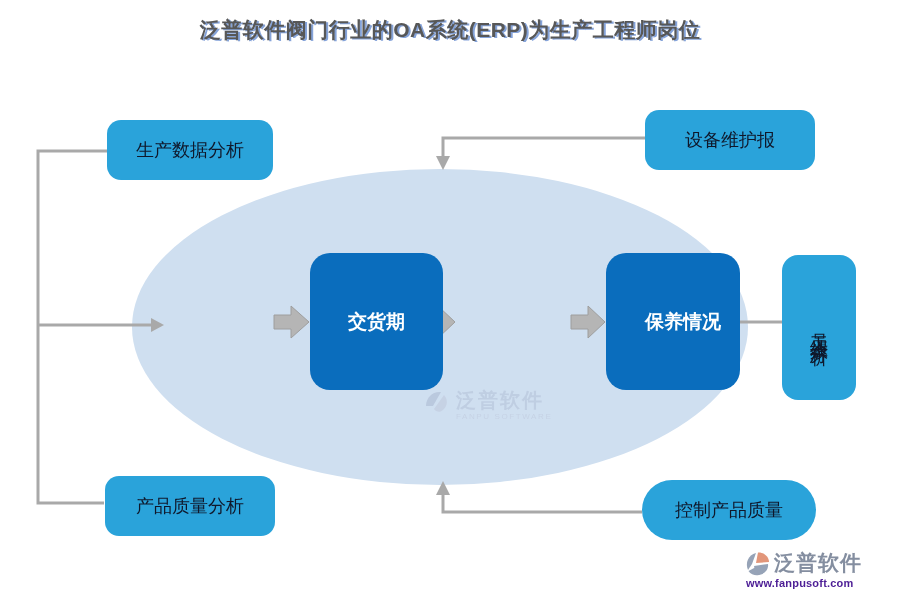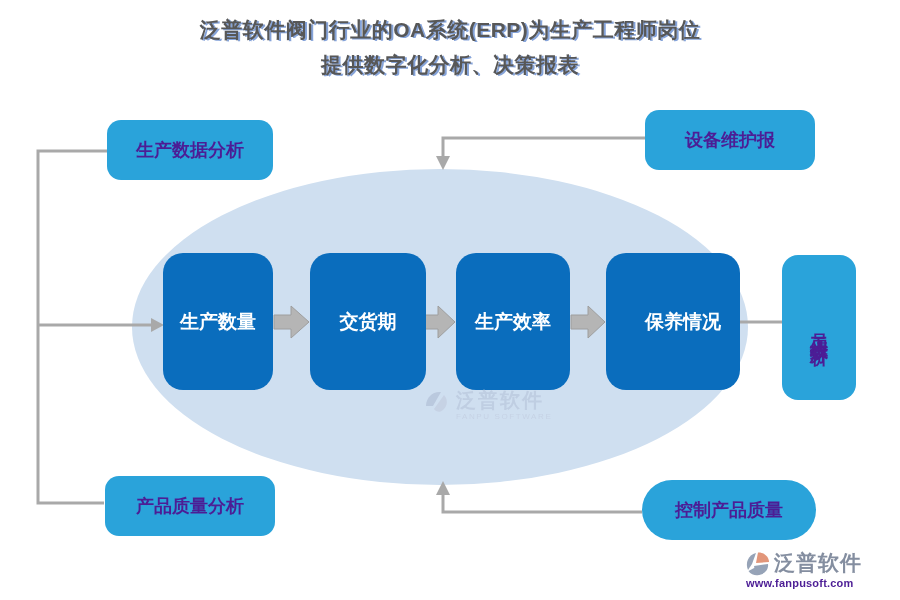--- a/index.html
+++ b/index.html
@@ -16,41 +16,41 @@
   }
   
   .ellipse{
     position:absolute;left:132px;top:169px;width:616px;height:316px;
     background:#CFDFF0;border-radius:50%;z-index:1;
   }
   
   .connectors{position:absolute;left:0;top:0;z-index:2;}
   
   .onode{
-    position:absolute;background:#2AA3DA;border-radius:14px;color:#4c1d95;
-    font-weight:bold;font-size:18px;display:flex;align-items:center;
+    position:absolute;background:#2AA3DA;border-radius:14px;color:#0f172a;
+    font-weight:normal;font-size:18px;display:flex;align-items:center;
     justify-content:center;z-index:3;text-align:center;
   }
   .onode.tl{left:107px;top:120px;width:166px;height:60px;}
   .onode.tr{left:645px;top:110px;width:170px;height:60px;}
   .onode.bl{left:105px;top:476px;width:170px;height:60px;}
   .onode.br{left:642px;top:480px;width:174px;height:60px;border-radius:30px;}
   .onode.rt{
     left:782px;top:255px;width:74px;height:145px;border-radius:16px;
     writing-mode:vertical-rl;text-orientation:upright;letter-spacing:3px;
     font-size:18px;
   }
   
   .fstep{
     position:absolute;top:253px;height:137px;background:#0A6DBD;
     border-radius:20px;color:#ffffff;font-weight:bold;font-size:19px;
     display:flex;align-items:center;justify-content:center;z-index:4;
   }
   .fstep.s0{left:163px;width:110px;}
-  .fstep.s1{left:310px;width:116px;}
+  .fstep.s1{left:310px;width:133px;}
   .fstep.s2{left:456px;width:114px;}
   .fstep.s3{left:606px;width:114px;padding-left:20px;}
   
   .watermark{
     position:absolute;left:424px;top:390px;display:flex;gap:6px;
     align-items:flex-start;z-index:5;opacity:0.8;pointer-events:none;
   }
   .watermark .wm-text{display:flex;flex-direction:column;line-height:1;}
   .watermark .wm-brand{font-size:20px;font-weight:bold;color:#bccadf;letter-spacing:2px;}
   .watermark .wm-sub{font-size:8px;color:#c3cfe2;letter-spacing:1.6px;margin-top:3px;}
@@ -60,21 +60,20 @@
   .footer .fbrand{font-size:21px;font-weight:bold;color:#848EA0;letter-spacing:1px;}
   .footer .furl{font-size:11px;font-weight:bold;color:#4c1d95;margin-top:0px;margin-left:2px;letter-spacing:0.2px;}
 </style>
 </head>
 <body>
 
 <div class="canvas">
 
   <div class="title">
     <div>泛普软件阀门行业的OA系统(ERP)为生产工程师岗位</div>
-    <div>提供数字化分析、决策报表</div>
   </div>
 
   <div class="ellipse"></div>
 
   <svg class="connectors" width="900" height="600">
     <g fill="none" stroke="#A9A9A9" stroke-width="3">
 
       <path d="M107,151 H38 V503 H104"></path>
 
       <path d="M38,325 H151"></path>
@@ -107,28 +106,22 @@
   <div class="onode bl">
     <span>产品质量分析</span>
   </div>
   <div class="onode br">
     <span>控制产品质量</span>
   </div>
   <div class="onode rt">
     <span>员工绩效分析</span>
   </div>
 
-  <div class="fstep s0">
-    <span>生产数量</span>
-  </div>
   <div class="fstep s1">
     <span>交货期</span>
-  </div>
-  <div class="fstep s2">
-    <span>生产效率</span>
   </div>
   <div class="fstep s3">
     <span>保养情况</span>
   </div>
 
   <div class="watermark">
     <svg width="26" height="28" viewBox="0 0 26 28">
       <path d="M2,16 C2,7 9,1 17,2 L9,16 Z" fill="#b6c4da"></path>
       <path d="M10,19 L20,5 C24,9 24,16 19,20 C16,23 12,22 10,19 Z" fill="#c4cfe2"></path>
     </svg>

